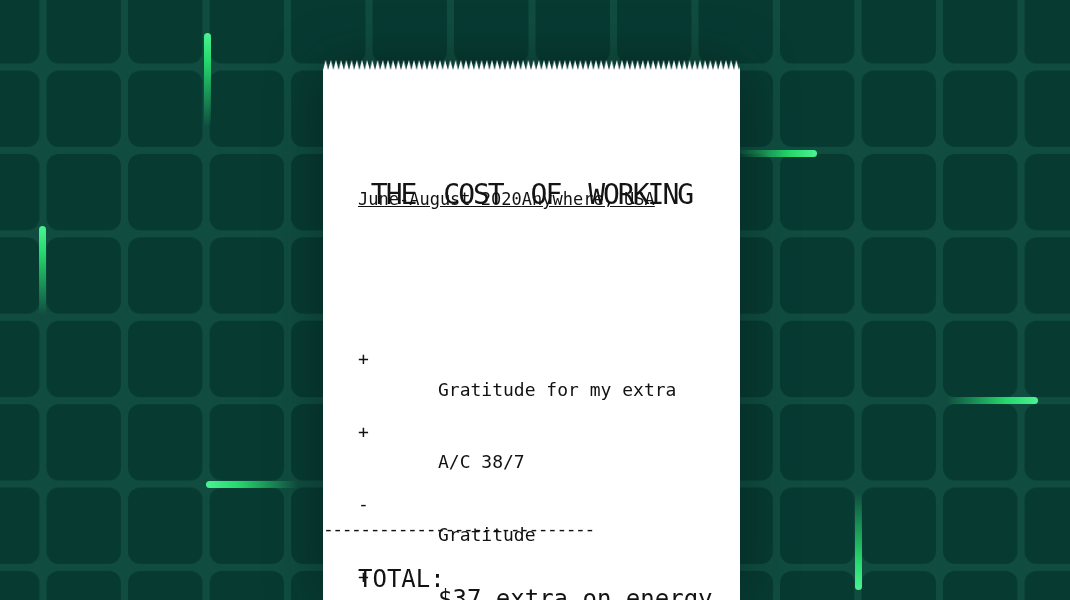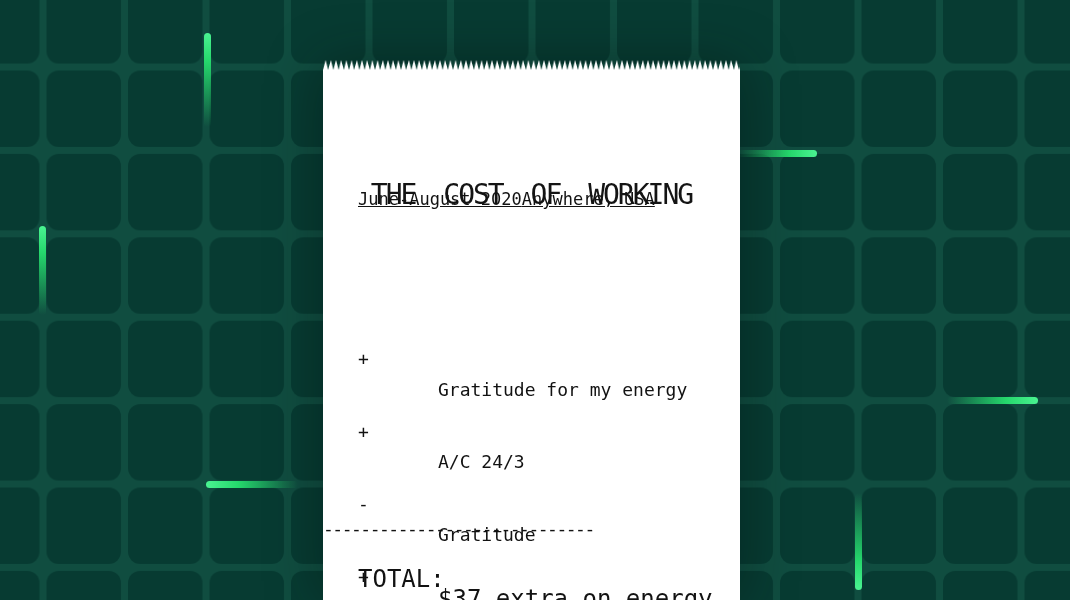--- a/index.html
+++ b/index.html
@@ -109,25 +109,25 @@
     </div>
 
     <div class="txt subtitle">
       <span>June-August 2020</span>
       <span>Anywhere, USA</span>
     </div>
 
     <div class="txt items">
       <div class="item-row">
         <span class="sign">+</span>
-        <span class="label">Gratitude for my energy</span>
+        <span class="label">Gratitude for my extra</span>
       </div>
       <div class="item-row">
         <span class="sign">+</span>
-        <span class="label">A/C 24/3</span>
+        <span class="label">A/C 38/7</span>
       </div>
       <div class="item-row">
         <span class="sign">-</span>
         <span class="label">Gratitude</span>
       </div>
       <div class="item-row">
         <span class="sign">+</span>
         <span class="label">Desk lamp on all day</span>
       </div>
       

